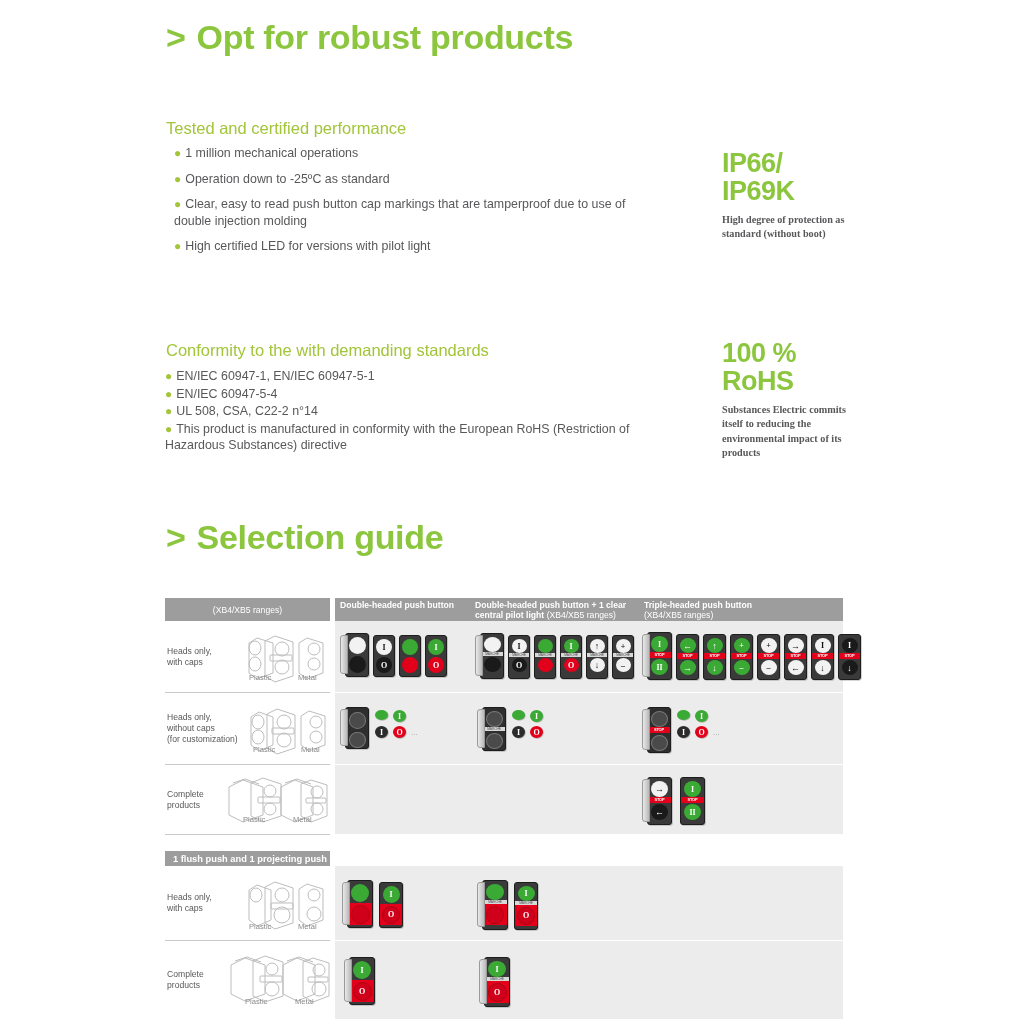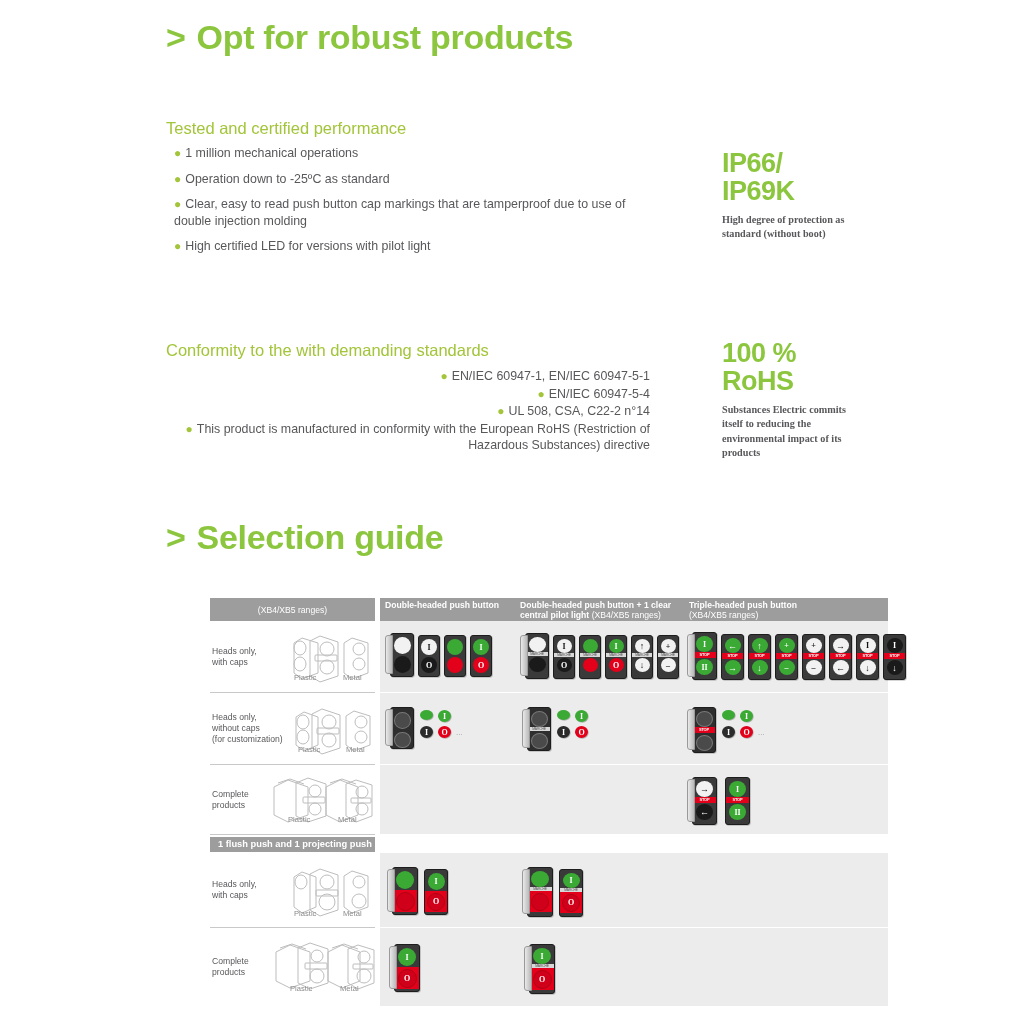--- a/index.html
+++ b/index.html
@@ -40,21 +40,21 @@
   .badge{position:absolute;}
   .badge .big{
     color:#8cc63e;font-weight:bold;font-size:27px;line-height:1.03;
     letter-spacing:-0.5px;
   }
   .badge .cap{
     margin-top:7px;color:#58585b;font-size:10.2px;line-height:1.42;
   }
 
   
-  .table{position:absolute;left:165px;top:598px;width:678px;margin-left:45px;}
+  .table{position:absolute;left:165px;top:598px;width:678px;}
   .row{display:flex;width:100%;}
   .hdr{height:23px;}
   .cell{box-sizing:border-box;position:relative;}
   .c0{width:165px;flex:0 0 165px;}
   .c1{width:135px;flex:0 0 135px;}
   .c2{width:169px;flex:0 0 169px;}
   .c3{width:204px;flex:0 0 204px;}
   .gap{width:5px;flex:0 0 5px;background:#fff;}
 
   .hcell{
@@ -135,21 +135,21 @@
   </div>
 
   <div class="badge" style="left:722px;top:150px;width:135px;">
     <div class="big">IP66/</div>
     <div class="big">IP69K</div>
     <div class="cap">High degree of protection as standard (without boot)</div>
   </div>
 
   <div class="sub-title" style="left:166px;top:341px;">Conformity to the with demanding standards</div>
 
-  <div class="blist tight" style="left:172px;top:368px;width:470px;text-align:right;">
+  <div class="blist tight" style="left:157px;top:368px;width:470px;">
     <div class="li"><span class="bullet">●</span><span>EN/IEC 60947-1, EN/IEC 60947-5-1</span></div>
     <div class="li"><span class="bullet">●</span><span>EN/IEC 60947-5-4</span></div>
     <div class="li"><span class="bullet">●</span><span>UL 508, CSA, C22-2 n°14</span></div>
     <div class="li"><span class="bullet">●</span><span>This product is manufactured in conformity with the European RoHS (Restriction of Hazardous Substances) directive</span></div>
   </div>
 
   <div class="badge" style="left:722px;top:340px;width:128px;">
     <div class="big">100 %</div>
     <div class="big">RoHS</div>
     <div class="cap">Substances Electric commits itself to reducing the environmental impact of its products</div>
@@ -473,21 +473,21 @@
             <div class="body" style="width:23px;height:46px;">
               <div class="cap" style="width:17px;height:16px;background:#3aaa35;color:#fff;margin-top:3px;">I</div>
               <div class="stopband">STOP</div>
               <div class="cap" style="width:17px;height:16px;background:#3aaa35;color:#fff;margin-top:1px;">II</div>
             </div>
           </div>
         </div>
       </div>
     </div>
 
-    <div class="row" style="height:18px;align-items:center;">
+    <div class="row" style="height:31px;align-items:flex-end;">
       <div class="cell c0">
         <div class="banner">1 flush push and 1 projecting push</div>
       </div>
       <div class="gap"></div>
       <div class="cell c1"></div>
       <div class="cell c2"></div>
       <div class="cell c3"></div>
     </div>
 
     <div class="row" style="height:75px;">

